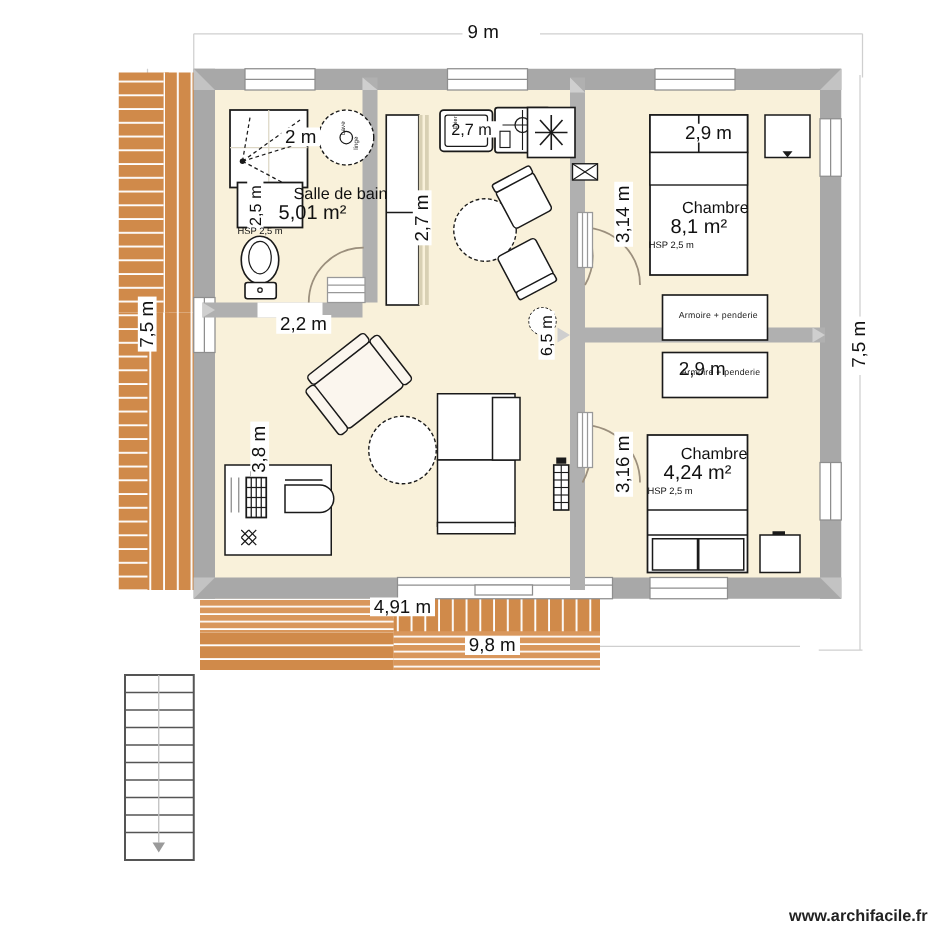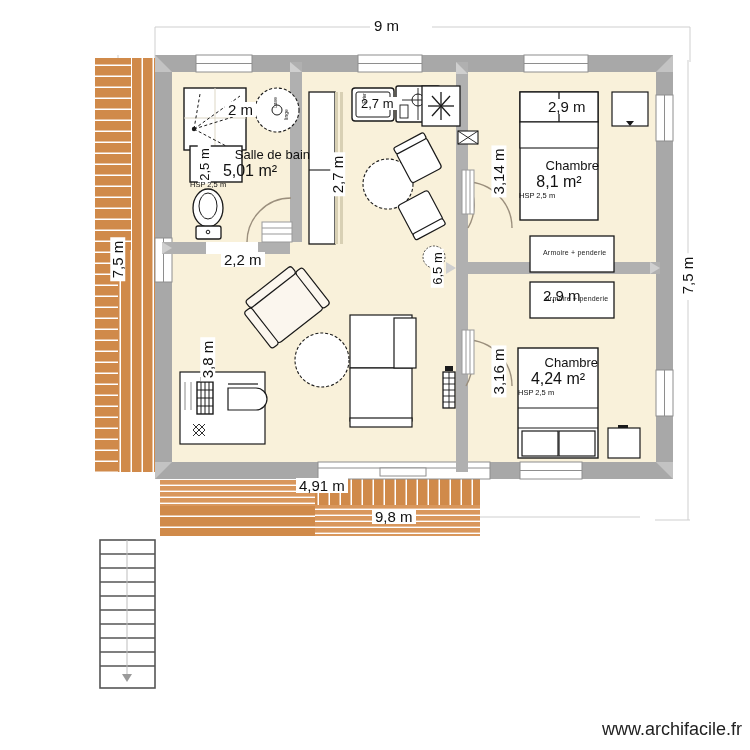--- a/index.html
+++ b/index.html
@@ -11,21 +11,21 @@
   #plan{position:absolute;left:0;top:0;width:750px;height:750px;}
   .lbl{position:absolute;white-space:nowrap;line-height:1;}
   .dim{font-size:15px;color:#111;background:#fff;padding:0 3px;}
   .dimv{font-size:15px;color:#111;background:#fff;padding:0 3px;
         transform-origin:center center;}
   .roomname{font-size:13px;text-align:right;color:#111;}
   .roomarea{font-size:16px;color:#111;}
   .roomhsp{font-size:7.5px;text-align:left;color:#111;}
   .tinyv{font-size:5px;color:#111;}
   .wardrobe{font-size:7px;color:#222;letter-spacing:.2px;}
-  .watermark{position:absolute;right:8px;bottom:10px;font-size:18px;color:#222;}
+  .watermark{position:absolute;right:8px;bottom:10px;font-size:13px;color:#222;font-weight:bold;}
   .roombox{position:absolute;text-align:center;}
 </style>
 </head>
 <body>
 
 <div id="plan">
 
 <svg width="750" height="750" viewBox="0 0 750 750" xmlns="http://www.w3.org/2000/svg">
 
   <defs>

